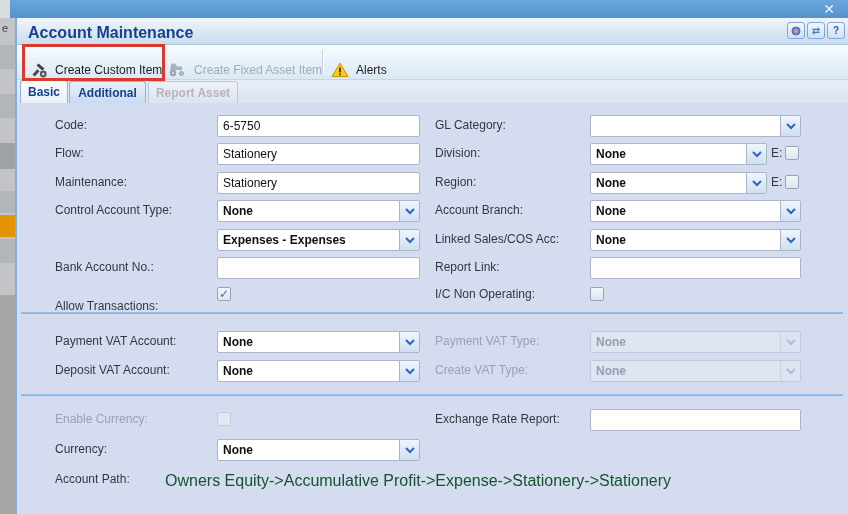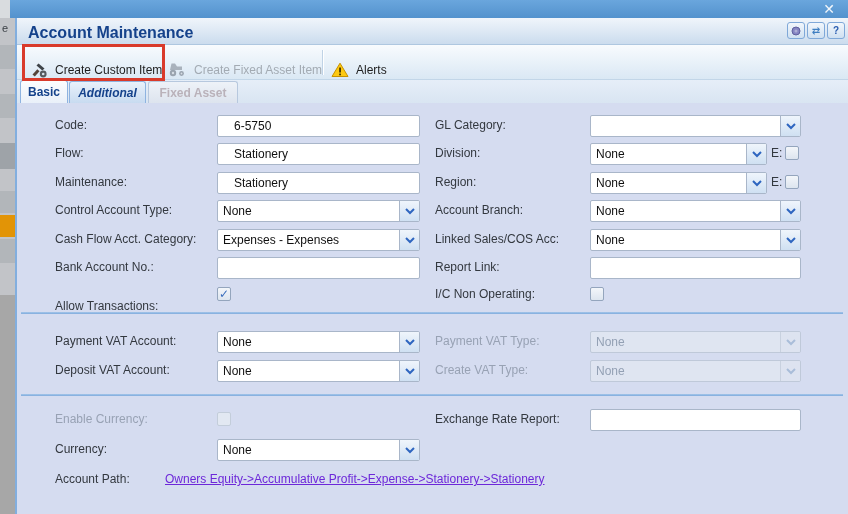--- a/index.html
+++ b/index.html
@@ -37,50 +37,50 @@
   .tb-sep { position:absolute; top:5px; width:1px; height:25px; background:#c0d3e6; box-shadow:1px 0 0 #ffffff; }
   .red-box { position:absolute; left:5px; top:-1px; width:143px; height:37px;
              border:3px solid #d93a2b; z-index:6; pointer-events:none; }
 
   .tabstrip { position:absolute; left:0; top:62px; width:831px; height:23px;
               background:linear-gradient(#e6eef8,#d9e5f2); }
   .tab { position:absolute; bottom:0; height:22px; border:1px solid #8eb3e0; border-bottom:none;
          border-radius:3px 3px 0 0; font-size:12px; font-weight:bold; color:#15428b;
          display:flex; align-items:center; justify-content:center; cursor:default; }
   .tab.active { background:linear-gradient(#fcfdfe,#e9f0f9); height:23px; z-index:2; }
-  .tab.normal { background:linear-gradient(#e9f1fb,#c8dbf0);font-style:italic; }
+  .tab.normal { background:linear-gradient(#e9f1fb,#c8dbf0); }
   .tab.disabled { background:linear-gradient(#eef2f8,#dde4ee); color:#bab2ba; border-color:#b7c8de; }
 
   .content { position:absolute; left:0; top:85px; width:831px; height:411px; background:#d5dcf0; }
 
   .lbl { position:absolute; font-size:12px; color:#33383f; white-space:nowrap; }
   .lbl.dis { color:#98a2b4; }
 
   .ti { position:absolute; height:22px; width:203px; border:1px solid #a9b6c9; border-radius:2px;
-        background:#fff; font-family:inherit; font-size:12px; color:#101010; padding:0 16px; }
+        background:#fff; font-family:inherit; font-size:12px; color:#101010; padding:0 5px; }
 
   .dd { position:absolute; height:22px; border:1px solid #a9b6c9; border-radius:2px; background:#fff;
-        display:flex; align-items:center; overflow:hidden; }
+        display:flex; align-items:center; overflow:hidden;font-weight:bold; }
   .dd-text { flex:1; padding-left:5px; font-size:12px; color:#101010; white-space:nowrap; }
   .dd-btn { width:20px; height:100%; border-left:1px solid #a9b6c9;
             background:linear-gradient(#eff5fc,#cfe0f2); display:flex; align-items:center; justify-content:center; }
   .dd.dis { background:#dfe5f1; border-color:#bfc9d9; }
   .dd.dis .dd-text { color:#93a0b4; }
   .dd.dis .dd-btn { background:#dde3f0; border-color:#c8d1df; }
   .dd.dis polyline { stroke:#a9bdd9 !important; }
 
   .cb { position:absolute; width:14px; height:14px; border:1px solid #94a5bd; border-radius:2px;
         background:linear-gradient(#f3f6fa,#dde5ef); font-size:12px; font-weight:bold; color:#3a6ebd;
         display:flex; align-items:center; justify-content:center; line-height:1; }
   .cb.dis { border-color:#c3cdda; background:#e2e8f2; }
 
   .sep { position:absolute; left:4px; width:822px; height:2px;
          background:linear-gradient(#a5c6ea,#80abdd); }
 
-  .path-val { position:absolute; font-size:12px; color:#6d28d9; white-space:nowrap;text-decoration:underline; }
+  .path-val { position:absolute; font-size:16px; color:#14532d; white-space:nowrap; }
 </style>
 </head>
 <body>
 
 <div class="screen">
 
   <div class="bg-strip">
     <div class="band" style="top:0;height:18px;background:#d9dcdf"></div>
     <span class="bg-e">e</span>
     <div class="band" style="top:45px;height:24px;background:#b2b6ba"></div>
@@ -154,21 +154,21 @@
     </div>
 
     <div class="tabstrip">
       <span class="tab active" style="left:3px;width:48px">
         <span>Basic</span>
       </span>
       <span class="tab normal" style="left:52px;width:77px">
         <span>Additional</span>
       </span>
       <span class="tab disabled" style="left:131px;width:90px">
-        <span>Fixed Asset</span>
+        <span>Report Asset</span>
       </span>
     </div>
 
     <div class="content">
 
       <span class="lbl" style="left:38px;top:15px">Code:</span>
       <input class="ti" style="left: 200px; top: 12px;" value="6-5750">
 
       <span class="lbl" style="left:38px;top:43px">Flow:</span>
       <input class="ti" style="left: 200px; top: 40px;" value="Stationery">
@@ -179,21 +179,20 @@
       <span class="lbl" style="left:38px;top:100px">Control Account Type:</span>
       <div class="dd" style="left:200px;top:97px;width:203px">
         <span class="dd-text">None</span>
         <span class="dd-btn">
             <svg width="10" height="8">
               <polyline points="1,2 5,6 9,2" fill="none" stroke="#2e66c0" stroke-width="2"></polyline>
             </svg>
           </span>
       </div>
 
-      <span class="lbl" style="left:38px;top:129px">Cash Flow Acct. Category:</span>
       <div class="dd" style="left:200px;top:126px;width:203px">
         <span class="dd-text">Expenses - Expenses</span>
         <span class="dd-btn">
             <svg width="10" height="8">
               <polyline points="1,2 5,6 9,2" fill="none" stroke="#2e66c0" stroke-width="2"></polyline>
             </svg>
           </span>
       </div>
 
       <span class="lbl" style="left:38px;top:157px">Bank Account No.:</span>

